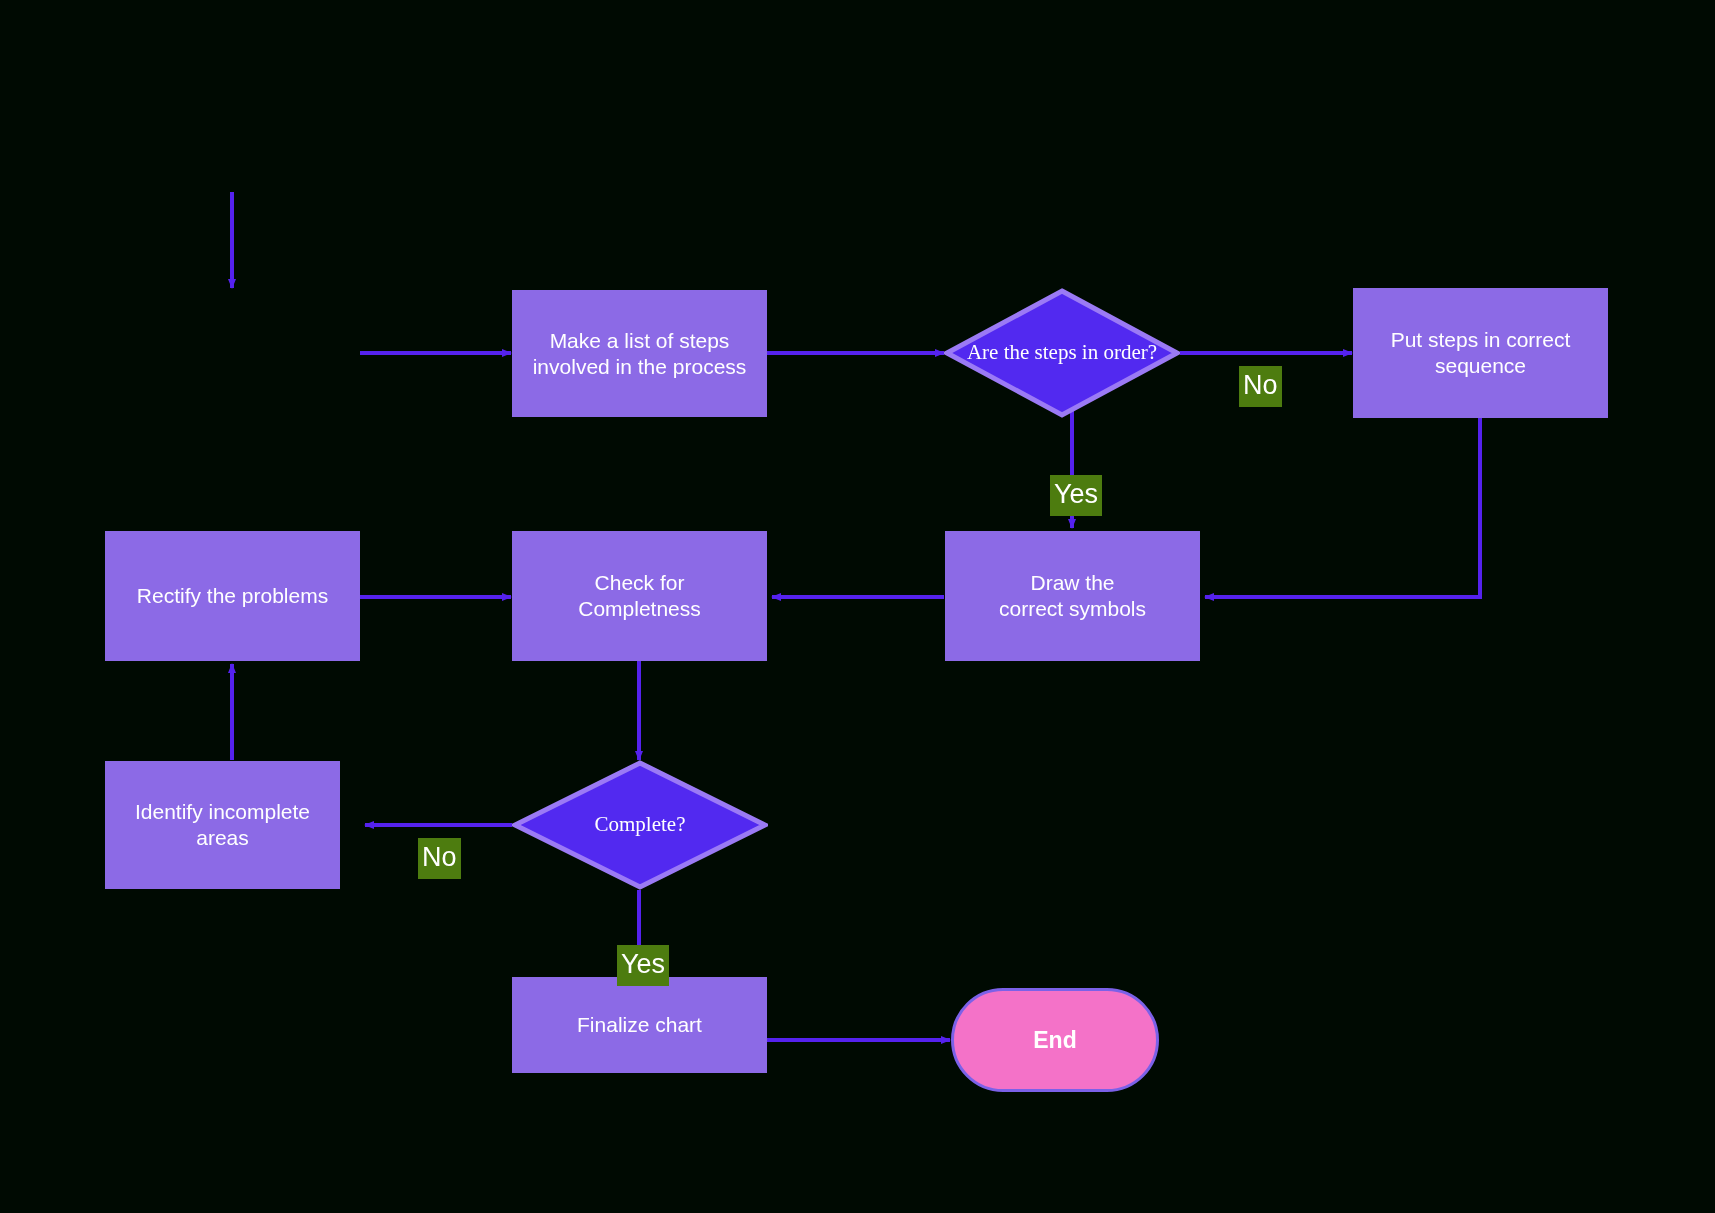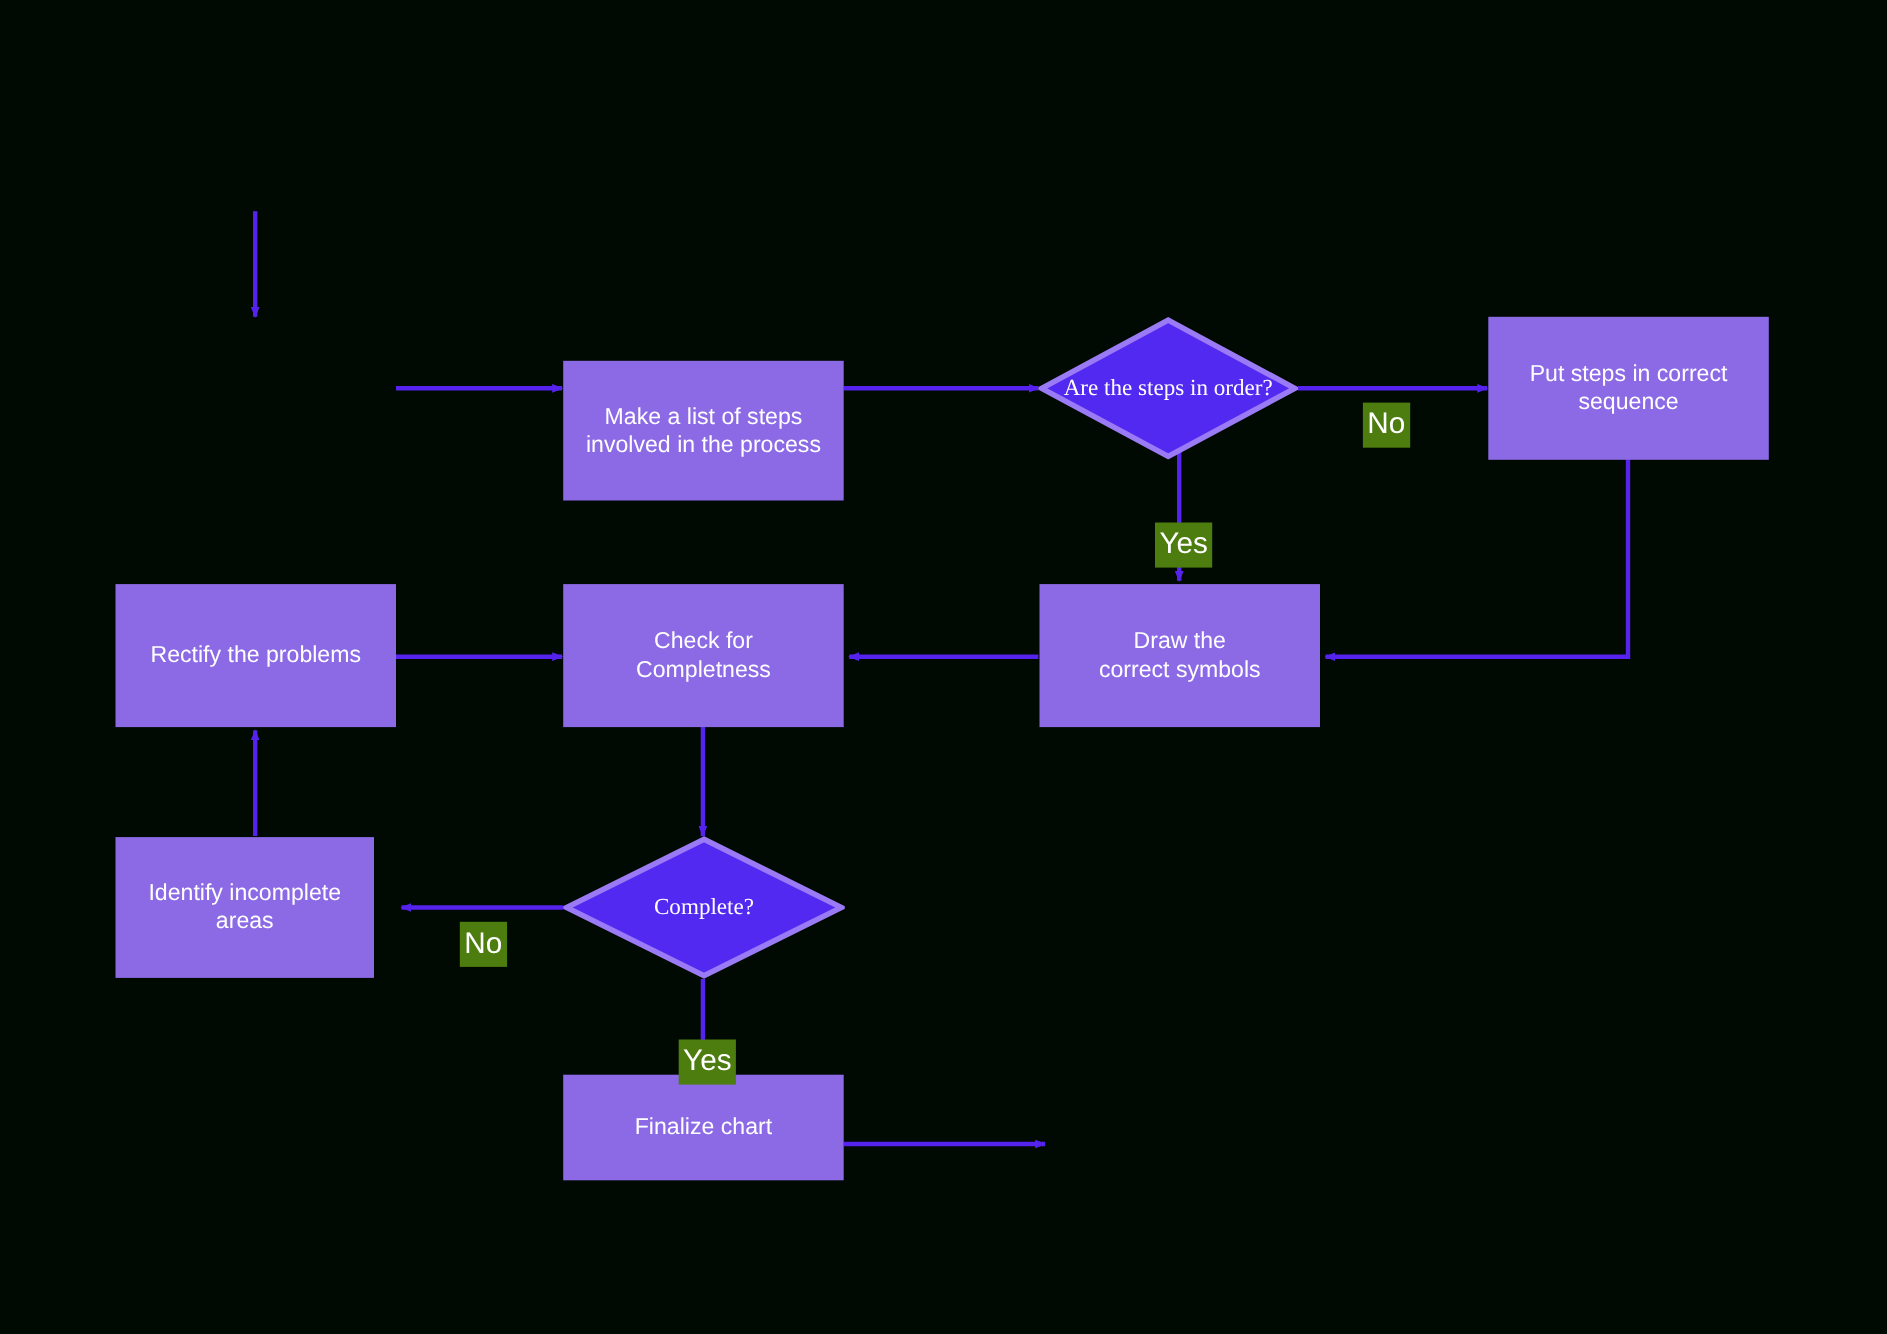--- a/index.html
+++ b/index.html
@@ -115,21 +115,21 @@
       <path d="M232,760 L232,664"></path>
 
       <path d="M639,890 L639,976"></path>
 
       <path d="M767,1040 L950,1040"></path>
     </g>
   </svg>
 
 
 
-  <div class="node process" style="left:512px; top:290px; width:255px; height:127px; padding:0 6px;margin-top:38px;">
+  <div class="node process" style="left:512px; top:290px; width:255px; height:127px; padding:0 6px;">
     <span>Make a list of steps involved in the process</span>
   </div>
 
   <div class="node decision" style="left:944px; top:288px; width:236px; height:130px;">
     <svg class="diamond-shape" viewBox="0 0 236 130" preserveAspectRatio="none">
       <polygon points="118,3 233,65 118,127 3,65" fill="#5229f0" stroke="#9b7af5" stroke-width="5"></polygon>
     </svg>
     <span class="dlabel">Are the steps in order?</span>
   </div>
 
@@ -159,20 +159,23 @@
     <svg class="diamond-shape" viewBox="0 0 256 130" preserveAspectRatio="none">
       <polygon points="128,3 253,65 128,127 3,65" fill="#5229f0" stroke="#9b7af5" stroke-width="5"></polygon>
     </svg>
     <span class="dlabel">Complete?</span>
   </div>
 
   <div class="node process" style="left:512px; top:977px; width:255px; height:96px;">
     <span>Finalize chart</span>
   </div>
 
+  <div class="node terminator" style="left:951px; top:988px; width:208px; height:104px;">
+    <span>End</span>
+  </div>
 
   <div class="edge-label" style="left:1239px; top:333px;">
     <span>No</span>
   </div>
 
   <div class="edge-label" style="left:1050px; top:442px;">
     <span>Yes</span>
   </div>
 
   <div class="edge-label" style="left:418px; top:805px;">

